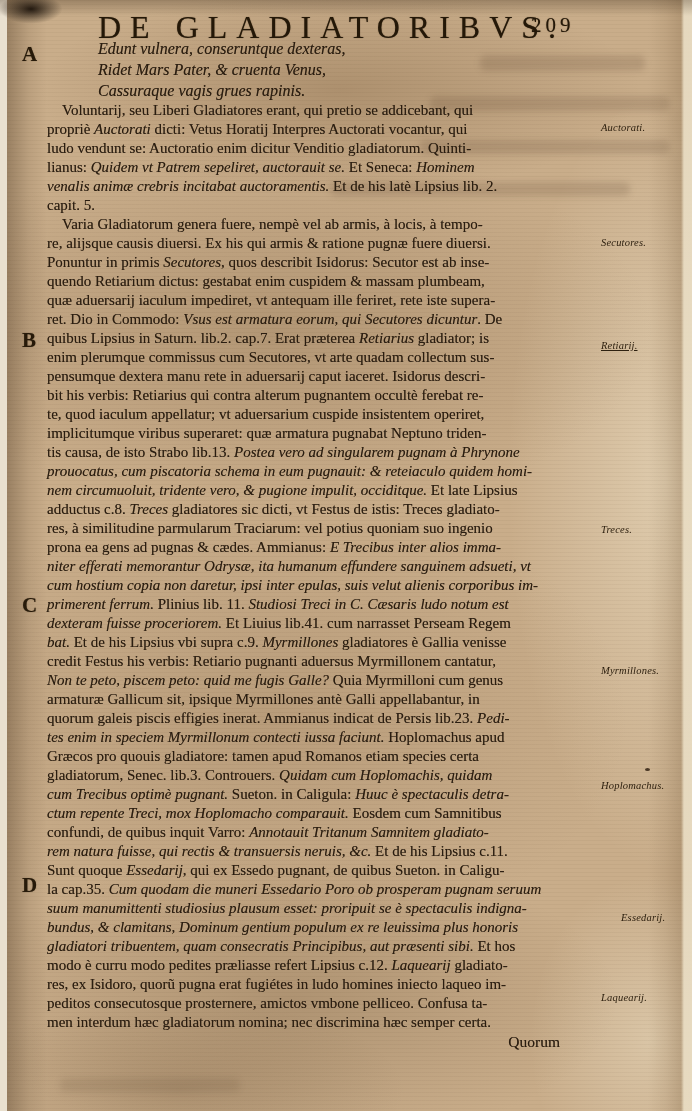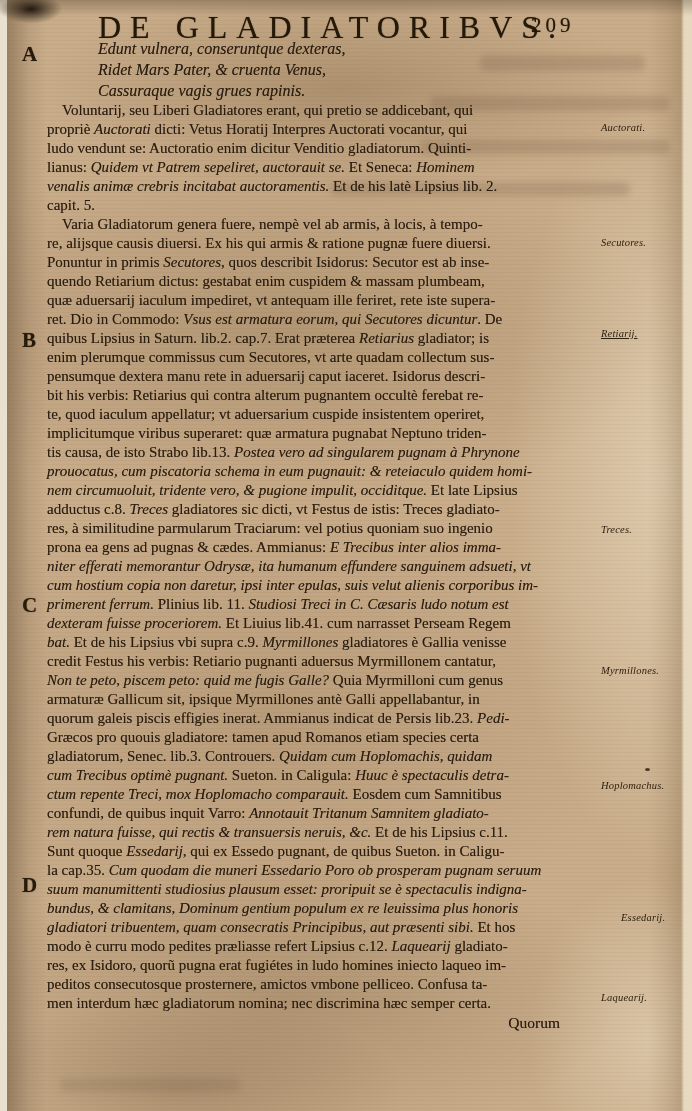--- a/index.html
+++ b/index.html
@@ -44,21 +44,21 @@
     text-shadow:0 0 1px rgba(36,24,8,.55);}
   .header-page{position:absolute;left:531px;top:13px;z-index:2;
     font-size:21px;letter-spacing:4px;color:#241808;text-shadow:0 0 1px rgba(36,24,8,.5);}
 
   .mletter{position:absolute;left:22px;z-index:2;font-size:21px;font-weight:bold;color:#241808;
     text-shadow:0 0 1px rgba(36,24,8,.5);}
   .ml-a{top:42px;} .ml-b{top:328px;} .ml-c{top:593px;} .ml-d{top:873px;}
 
   .mnote{position:absolute;left:601px;width:88px;z-index:2;font-size:10.5px;font-style:italic;
     color:#2e2110;letter-spacing:.2px;}
-  .mn-1{top:122px;} .mn-2{top:237px;} .mn-3{top:328px;text-decoration:underline;} .mn-4{top:524px;}
+  .mn-1{top:122px;} .mn-2{top:237px;} .mn-3{top:340px;text-decoration:underline;} .mn-4{top:524px;}
   .mn-5{top:665px;} .mn-6{top:780px;} .mn-7{top:912px;margin-left:20px;} .mn-8{top:992px;}
 
   .textblock{position:absolute;left:47px;top:38px;width:531px;z-index:2;
     text-shadow:0 0 .6px rgba(42,29,16,.55);}
   .poem{margin-left:51px;font-style:italic;font-size:16px;line-height:21px;white-space:nowrap;}
   .para{font-size:15px;line-height:19px;}
   .bl{white-space:nowrap;}
   .bl.indent{text-indent:15px;}
   .it{font-style:italic;}
   .catchword{font-size:15.5px;line-height:19px;text-align:right;padding-right:18px;}
@@ -132,20 +132,21 @@
         <div class="bl"><span>prona ea gens ad pugnas &amp; cædes. Ammianus: </span><span class="it">E Trecibus inter alios imma-</span></div>
         <div class="bl"><span class="it">niter efferati memorantur Odrysæ, ita humanum effundere sanguinem adsueti, vt</span></div>
         <div class="bl"><span class="it">cum hostium copia non daretur, ipsi inter epulas, suis velut alienis corporibus im-</span></div>
         <div class="bl"><span class="it">primerent ferrum.</span><span> Plinius lib. 11. </span><span class="it">Studiosi Treci in C. Cæsaris ludo notum est</span></div>
         <div class="bl"><span class="it">dexteram fuisse proceriorem.</span><span> Et Liuius lib.41. cum narrasset Perseam Regem</span></div>
         <div class="bl"><span class="it">bat.</span><span> Et de his Lipsius vbi supra c.9. </span><span class="it">Myrmillones</span><span> gladiatores è Gallia venisse</span></div>
         <div class="bl"><span>credit Festus his verbis: Retiario pugnanti aduersus Myrmillonem cantatur,</span></div>
         <div class="bl"><span class="it">Non te peto, piscem peto: quid me fugis Galle?</span><span> Quia Myrmilloni cum genus</span></div>
         <div class="bl"><span>armaturæ Gallicum sit, ipsique Myrmillones antè Galli appellabantur, in</span></div>
         <div class="bl"><span>quorum galeis piscis effigies inerat. Ammianus indicat de Persis lib.23. </span><span class="it">Pedi-</span></div>
+        <div class="bl"><span class="it">tes enim in speciem Myrmillonum contecti iussa faciunt.</span><span> Hoplomachus apud</span></div>
         <div class="bl"><span>Græcos pro quouis gladiatore: tamen apud Romanos etiam species certa</span></div>
         <div class="bl"><span>gladiatorum, Senec. lib.3. Controuers. </span><span class="it">Quidam cum Hoplomachis, quidam</span></div>
         <div class="bl"><span class="it">cum Trecibus optimè pugnant.</span><span> Sueton. in Caligula: </span><span class="it">Huuc è spectaculis detra-</span></div>
         <div class="bl"><span class="it">ctum repente Treci, mox Hoplomacho comparauit.</span><span> Eosdem cum Samnitibus</span></div>
         <div class="bl"><span>confundi, de quibus inquit Varro: </span><span class="it">Annotauit Tritanum Samnitem gladiato-</span></div>
         <div class="bl"><span class="it">rem natura fuisse, qui rectis &amp; transuersis neruis, &amp;c.</span><span> Et de his Lipsius c.11.</span></div>
         <div class="bl"><span>Sunt quoque </span><span class="it">Essedarij</span><span>, qui ex Essedo pugnant, de quibus Sueton. in Caligu-</span></div>
         <div class="bl"><span>la cap.35. </span><span class="it">Cum quodam die muneri Essedario Poro ob prosperam pugnam seruum</span></div>
         <div class="bl"><span class="it">suum manumittenti studiosius plausum esset: proripuit se è spectaculis indigna-</span></div>
         <div class="bl"><span class="it">bundus, &amp; clamitans, Dominum gentium populum ex re leuissima plus honoris</span></div>

